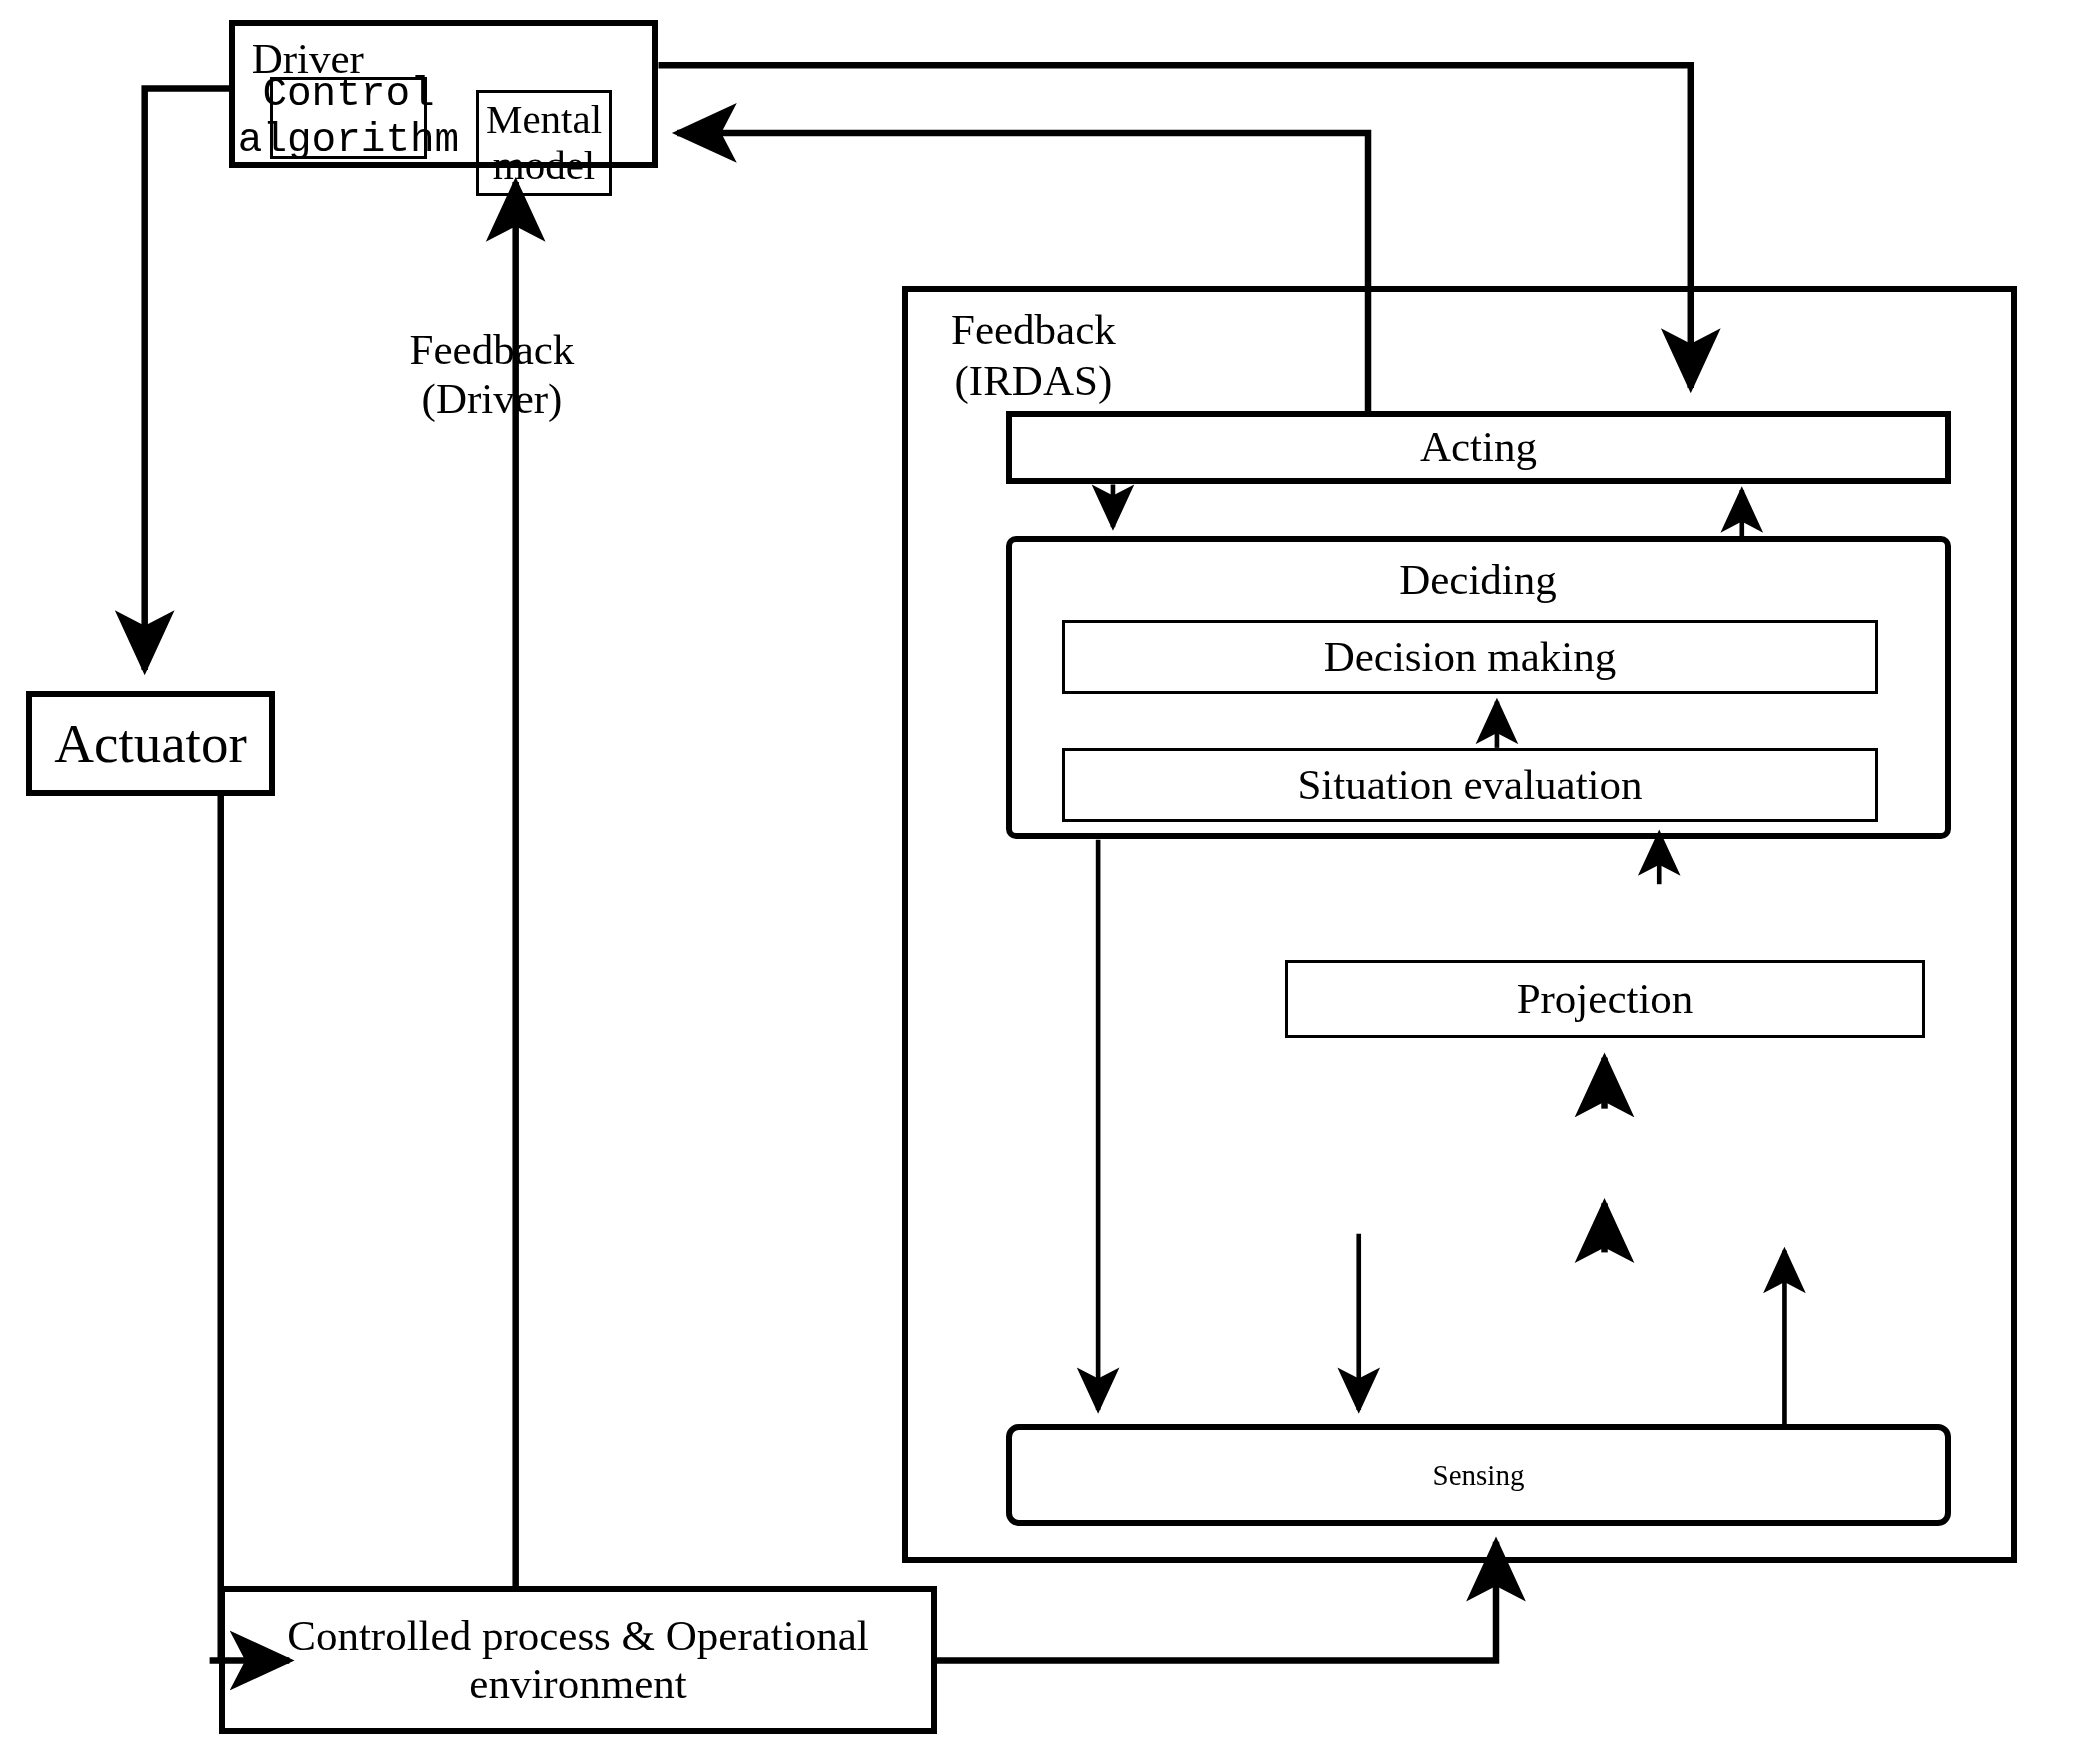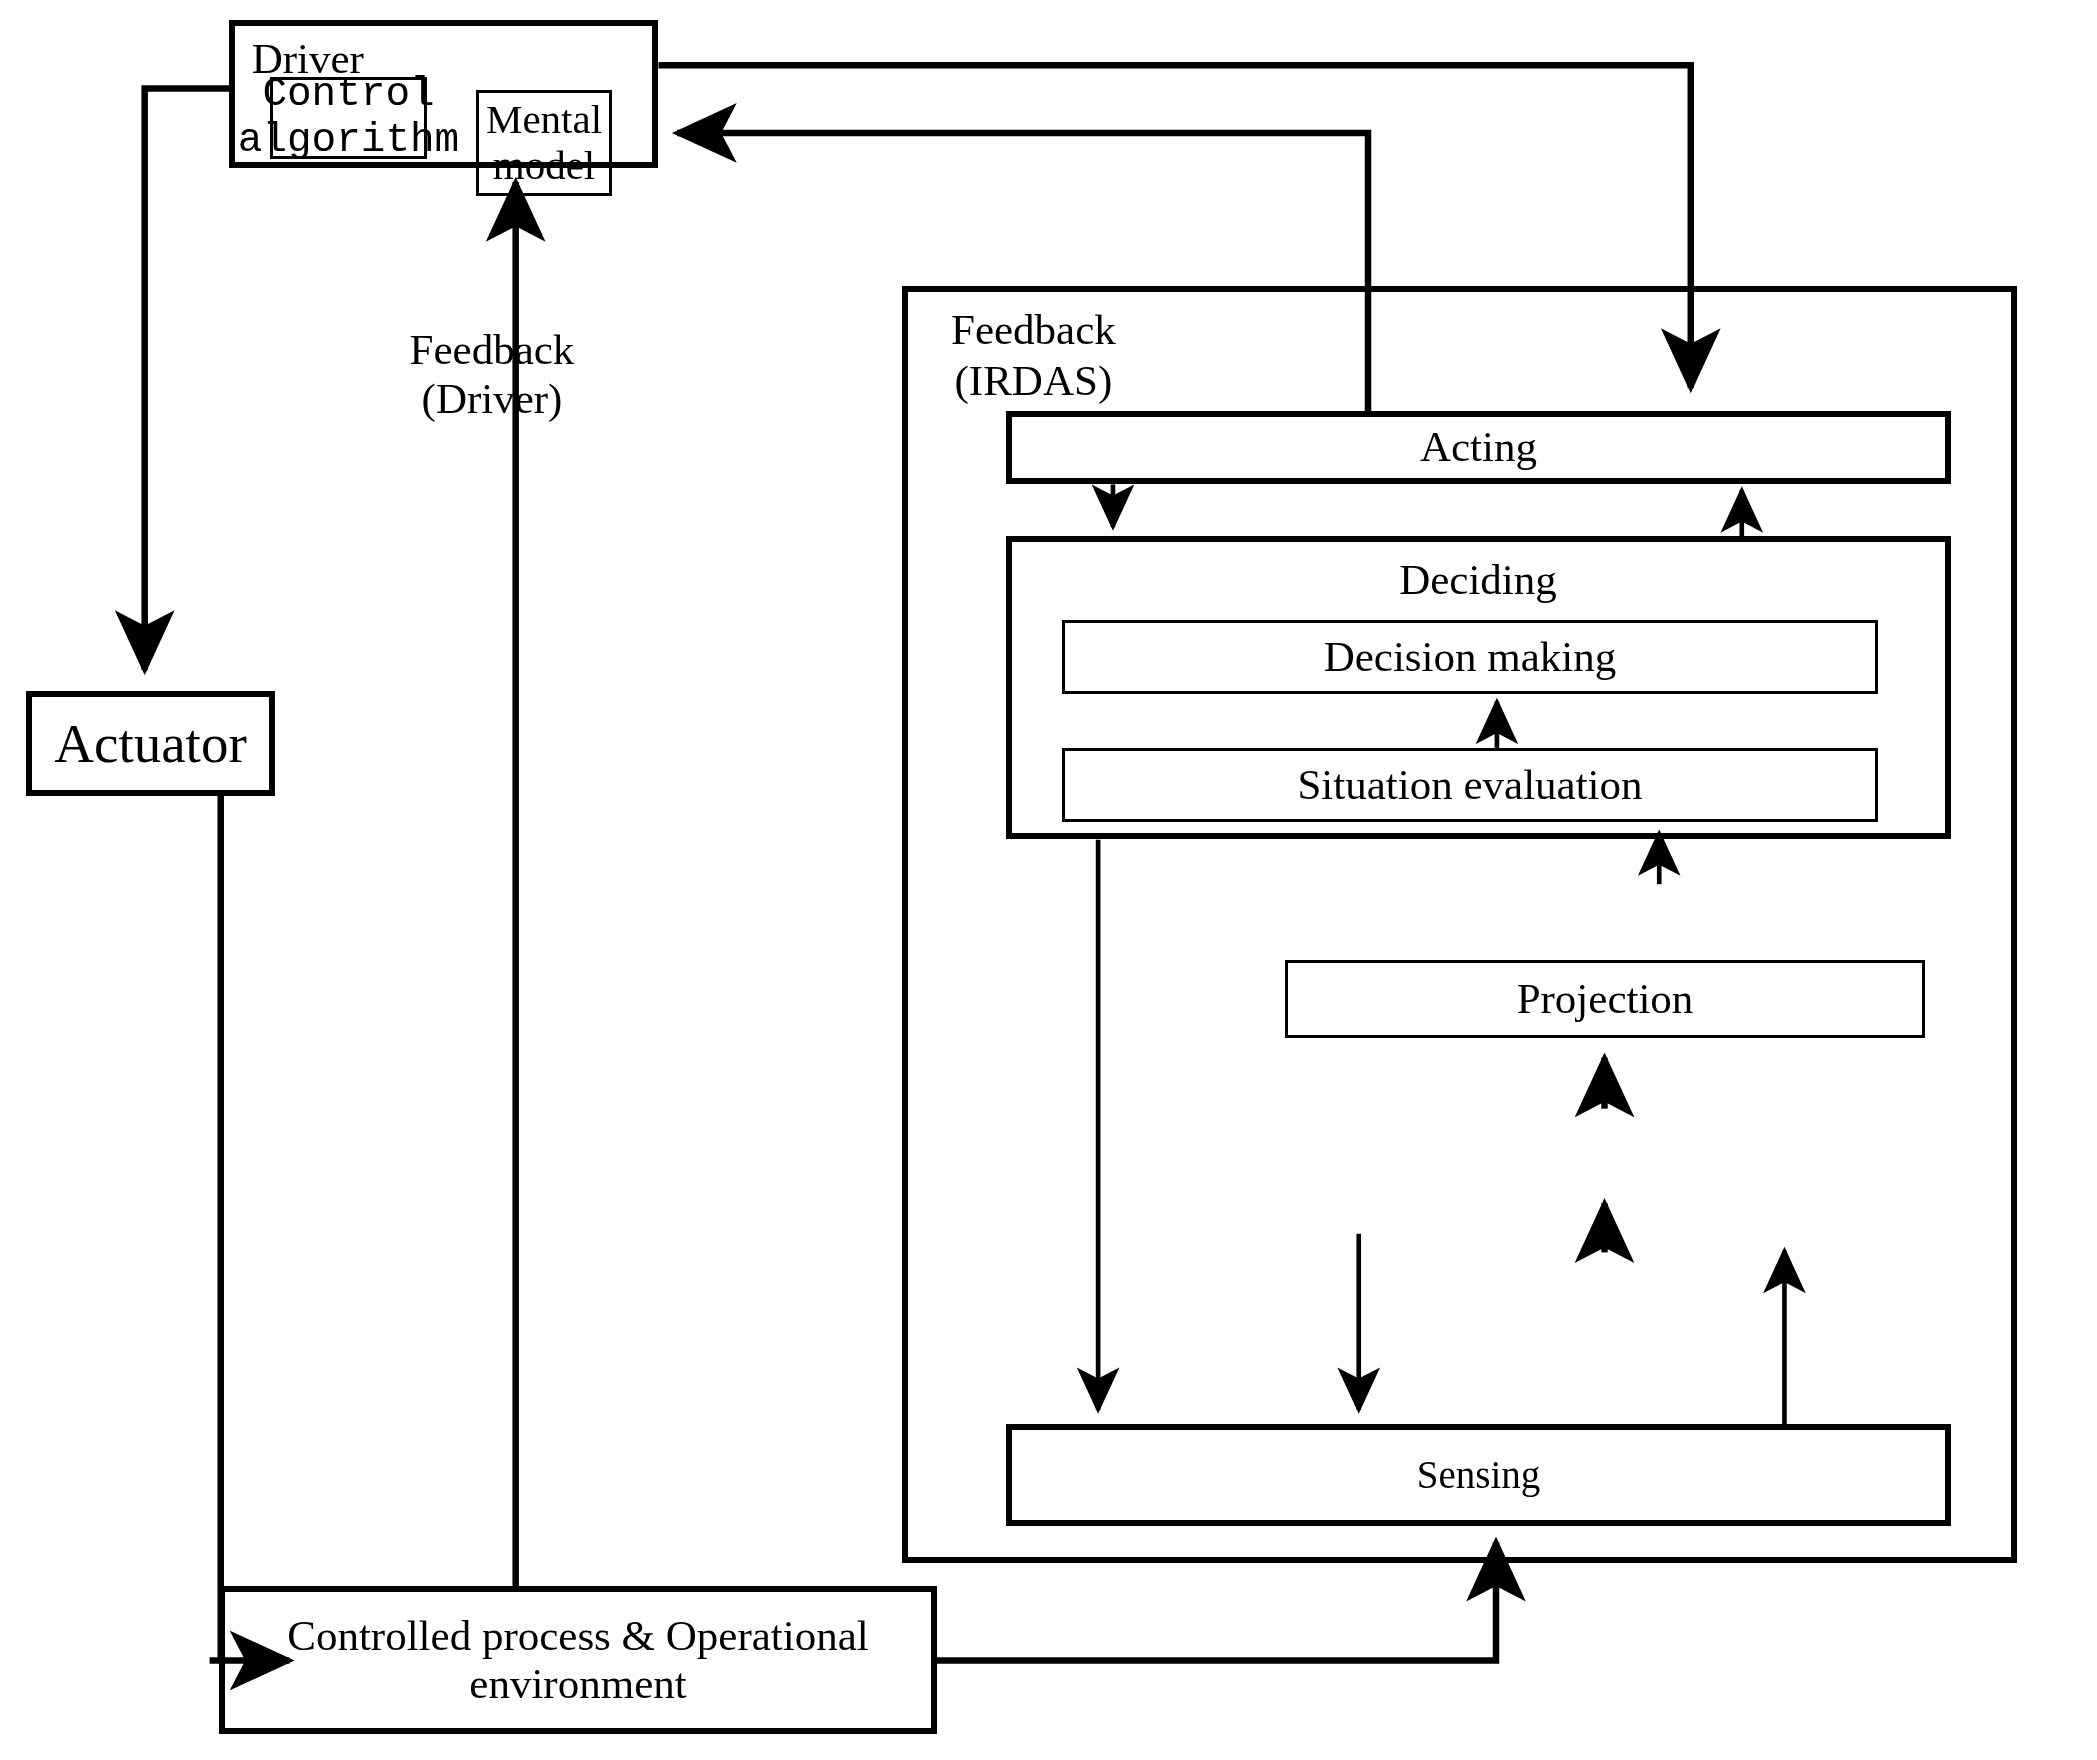--- a/index.html
+++ b/index.html
@@ -114,32 +114,32 @@
 
   <div class="box thick topleft" style="left:902px;top:286px;width:1115px;height:1277px;">
     <span class="lbl" style="left:43px;top:13px;font-size:43px;">Feedback
 (IRDAS)</span>
   </div>
 
   <div class="box thick" style="left:1006px;top:411px;width:945px;height:73px;font-size:43px;">
     <span>Acting</span>
   </div>
 
-  <div class="box thick topleft" style="left:1006px;top:536px;width:945px;height:303px;">
+  <div class="box thick topleft" style="left:1006px;top:536px;width:945px;height:303px;border-radius:10px;">
     <span class="lbl" style="left:0;top:13px;width:932px;text-align:center;font-size:43px;">Deciding</span>
   </div>
   <div class="box thin" style="left:1062px;top:620px;width:816px;height:74px;font-size:43px;">
     <span>Decision making</span>
   </div>
   <div class="box thin" style="left:1062px;top:748px;width:816px;height:74px;font-size:43px;">
     <span>Situation evaluation</span>
   </div>
 
   <div class="box thin" style="left:1285px;top:960px;width:640px;height:78px;font-size:43px;">
     <span>Projection</span>
   </div>
 
-  <div class="box thick" style="left:1006px;top:1424px;width:945px;height:102px;font-size:39px;">
+  <div class="box thick" style="left:1006px;top:1424px;width:945px;height:102px;font-size:29px;border-radius:13px;">
     <span>Sensing</span>
   </div>
 
 </div>
 
 
 </body></html>

